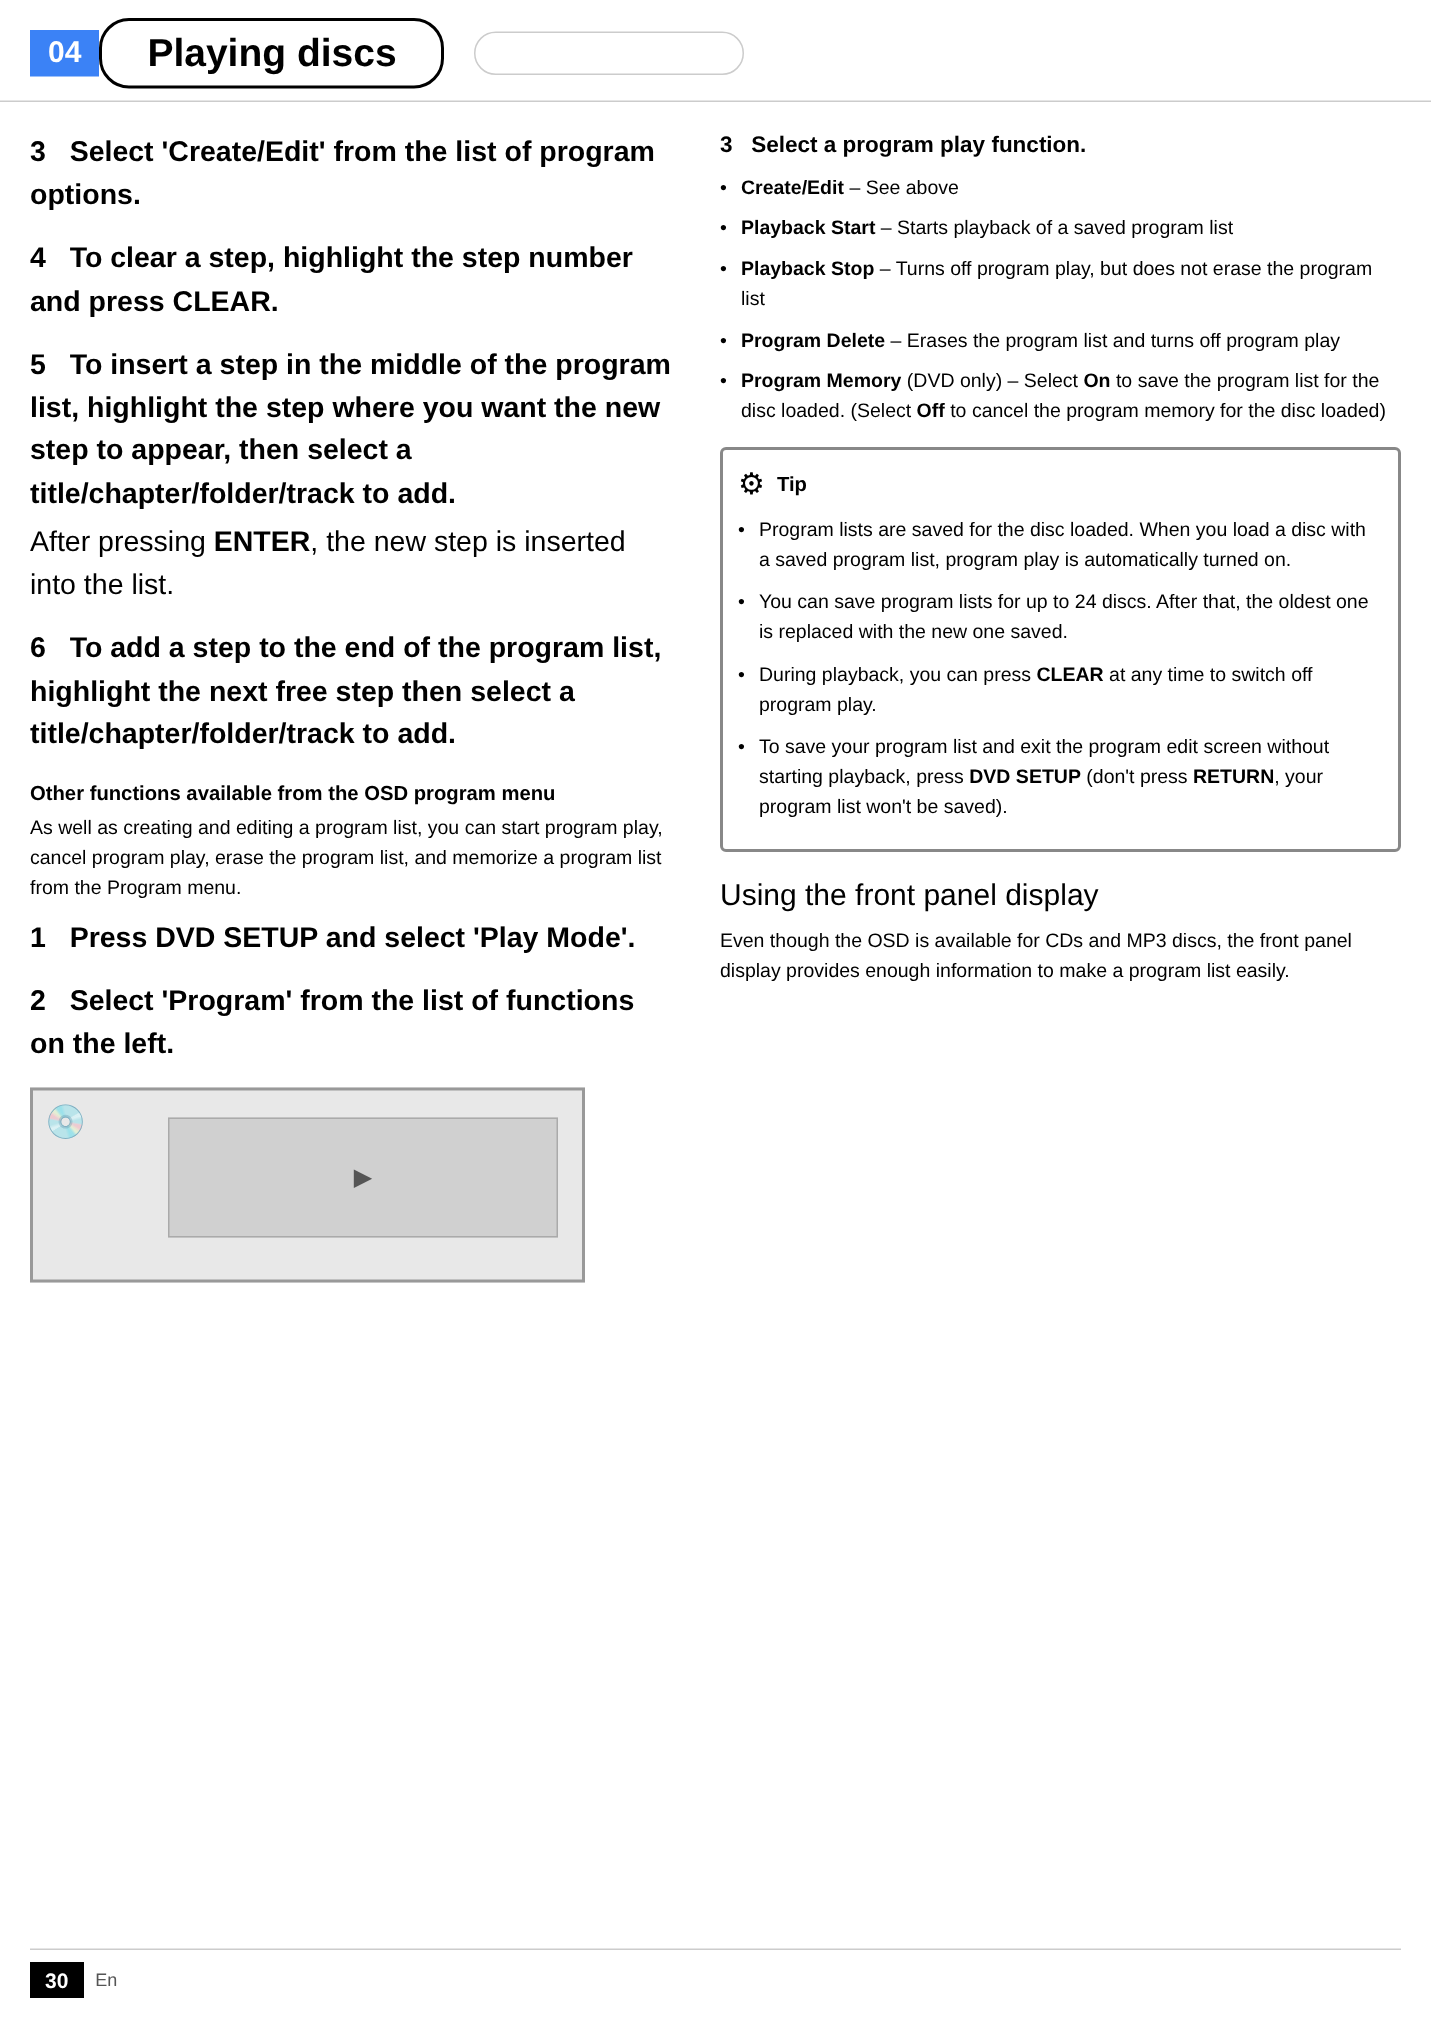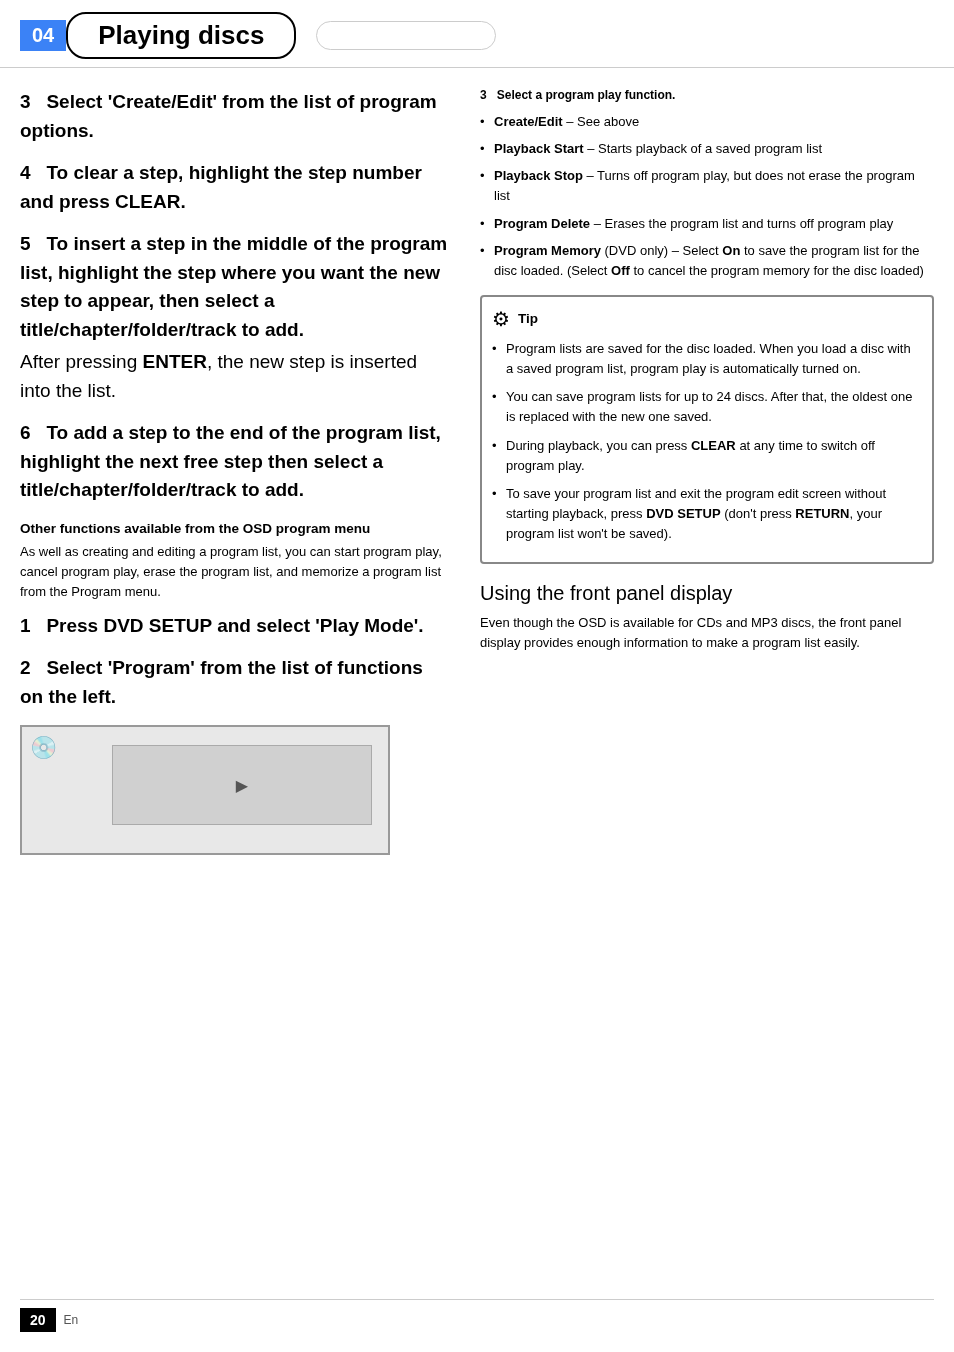--- a/index.html
+++ b/index.html
@@ -121,21 +121,21 @@
       justify-content: center;
     }
     .osd-arrow {
       font-size: 16px;
       color: #555;
     }
 
     
     .right-step {
       margin-bottom: 10px;
-      font-size: 12px;
+      font-size: 15px;
     }
     .right-step strong {
       font-weight: bold;
     }
 
     .bullet-list {
       list-style: none;
       padding: 0;
       margin: 0 0 12px 0;
     }
@@ -334,15 +334,15 @@
       </ul>
     </div>
 
     <div class="section-title-large">Using the front panel display</div>
     <div class="section-body-para">Even though the OSD is available for CDs and MP3 discs, the front panel display provides enough information to make a program list easily.</div>
 
   </div>
 </div>
 
 <div class="page-footer">
-  <span class="page-number-box">20</span>
+  <span class="page-number-box">30</span>
   <span class="page-lang">En</span>
 </div>
 
 </body></html>

